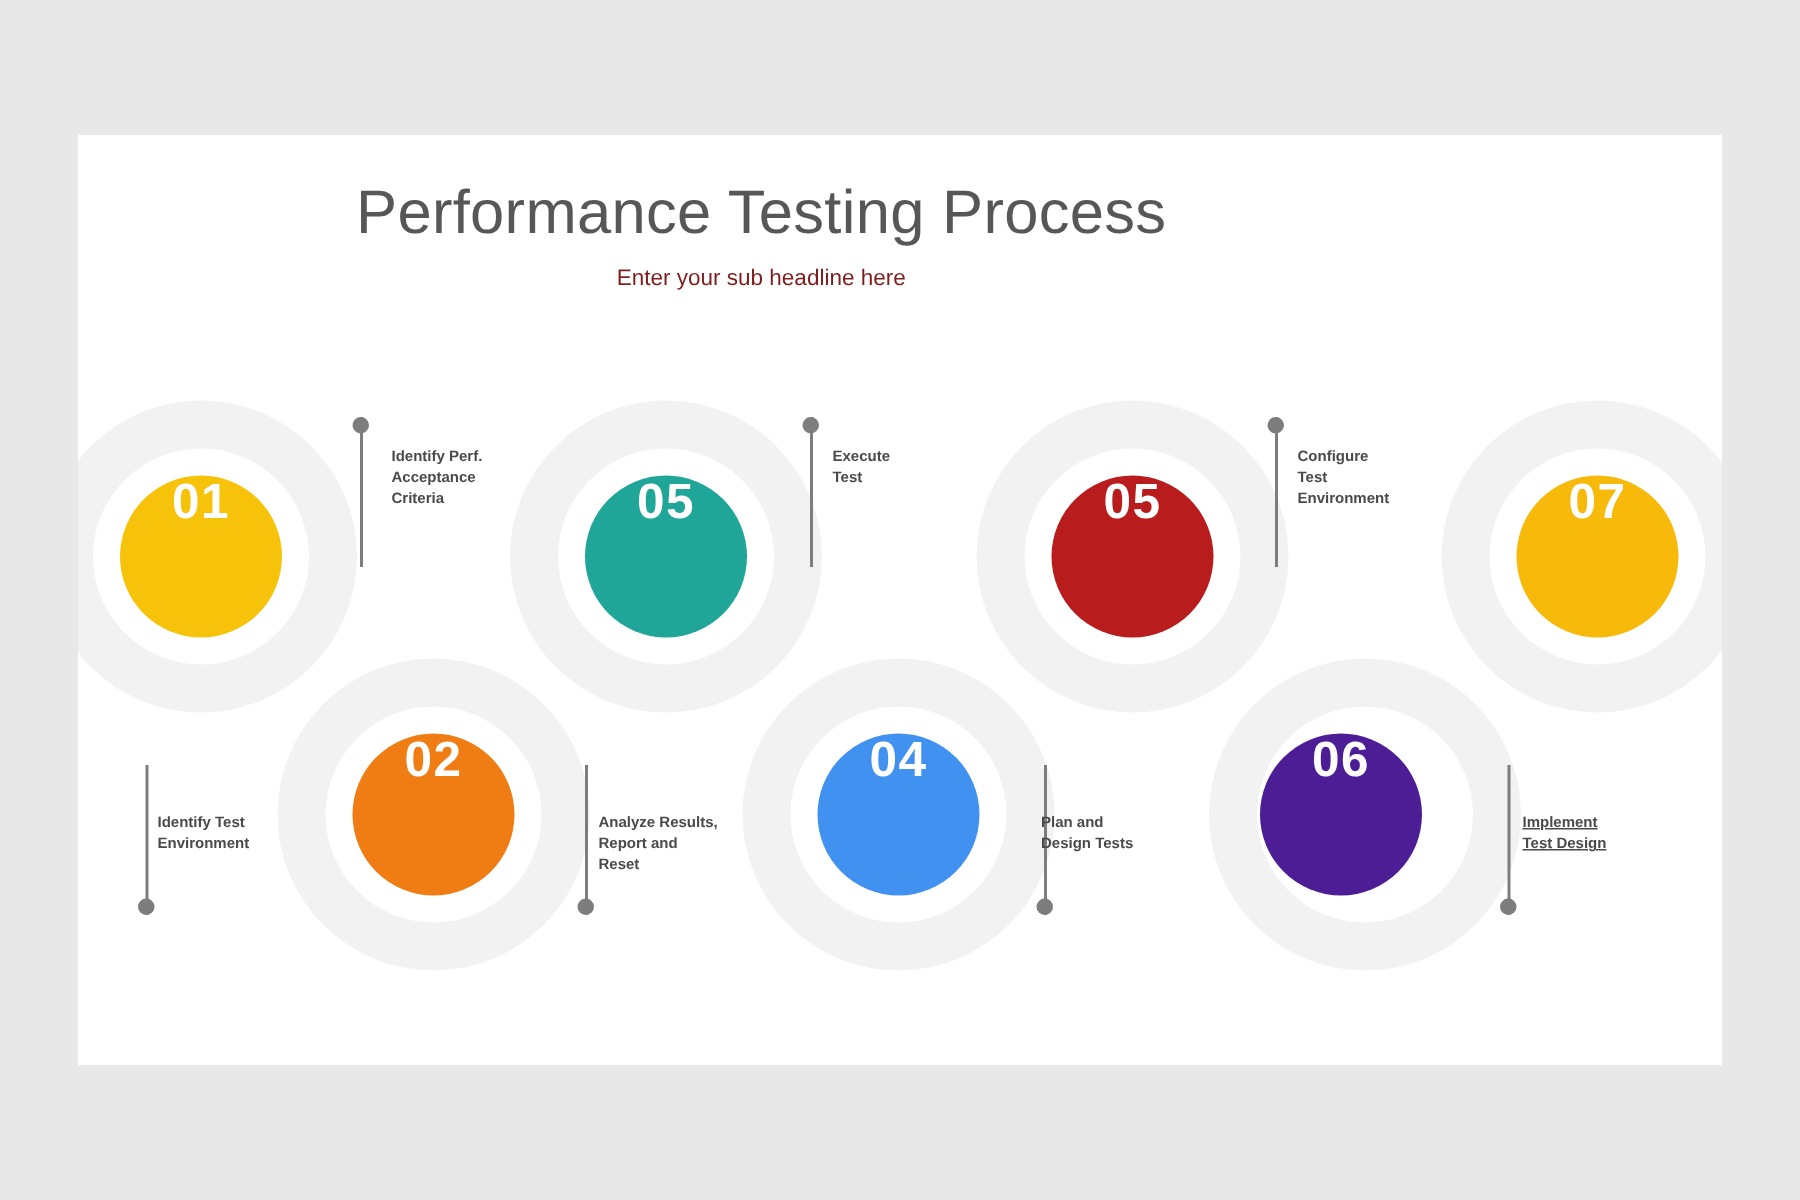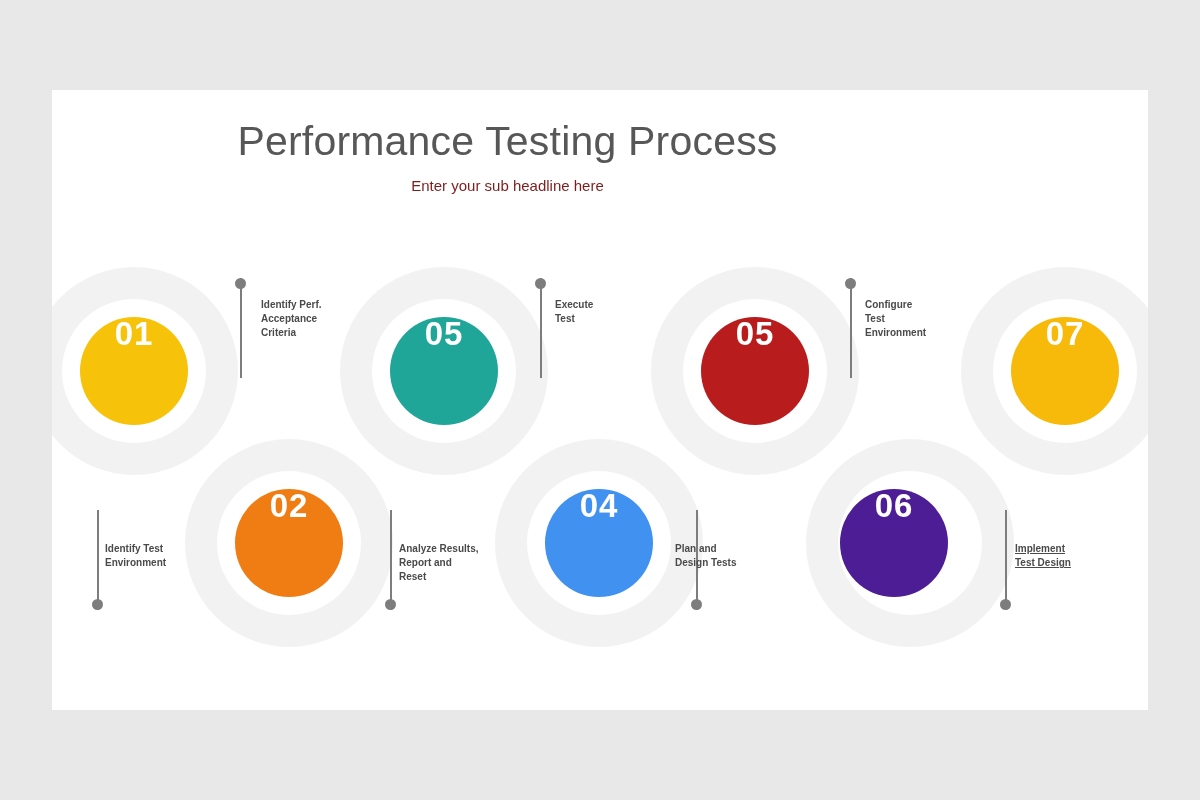--- a/index.html
+++ b/index.html
@@ -222,19 +222,19 @@
 Test
 Environment</div>
 
   <div class="label" style="left:53px; top:452px; width:160px;">Identify Test
 Environment</div>
 
   <div class="label" style="left:347px; top:452px; width:165px;">Analyze Results,
 Report and
 Reset</div>
 
-  <div class="label" style="left:623px; top:452px; width:160px;">Plan and
+  <div class="label" style="left:642px; top:452px; width:160px;">Plan and
 Design Tests</div>
 
   <div class="label" style="left:963px; top:452px; width:160px;text-decoration:underline;">Implement
 Test Design</div>
 
 </div>
 
 </body></html>

